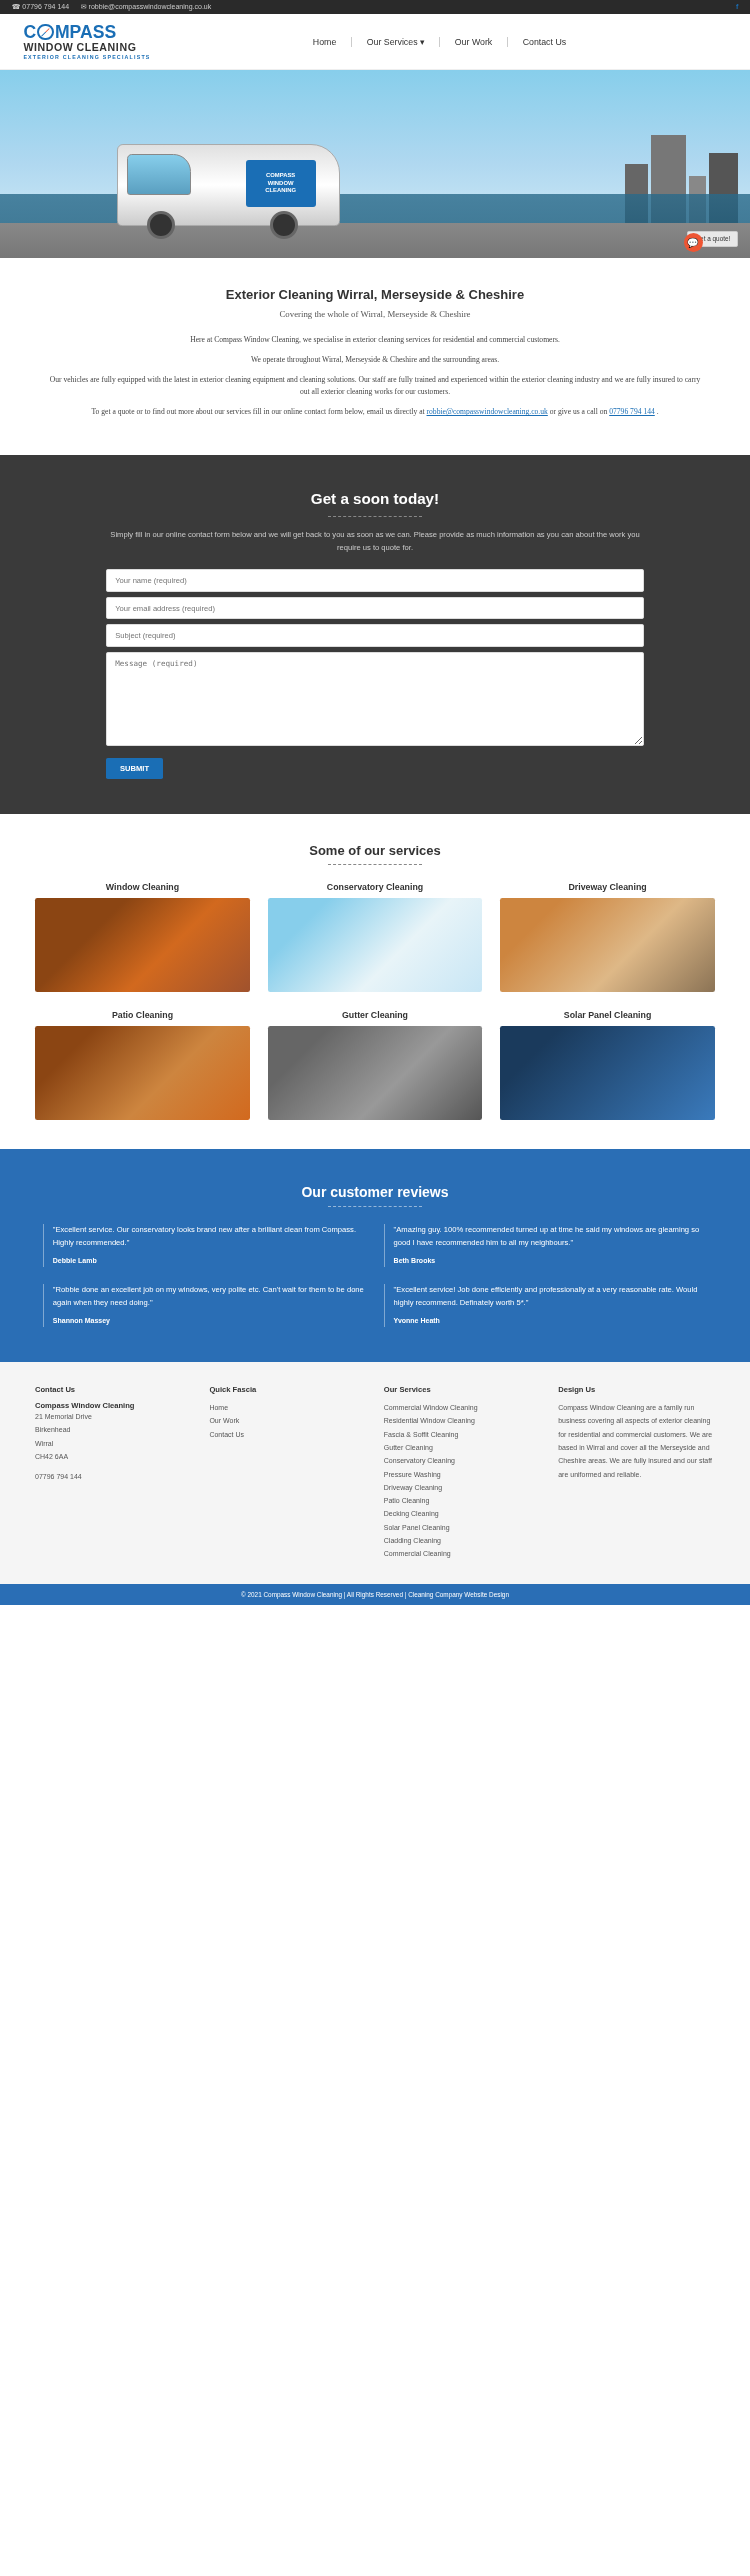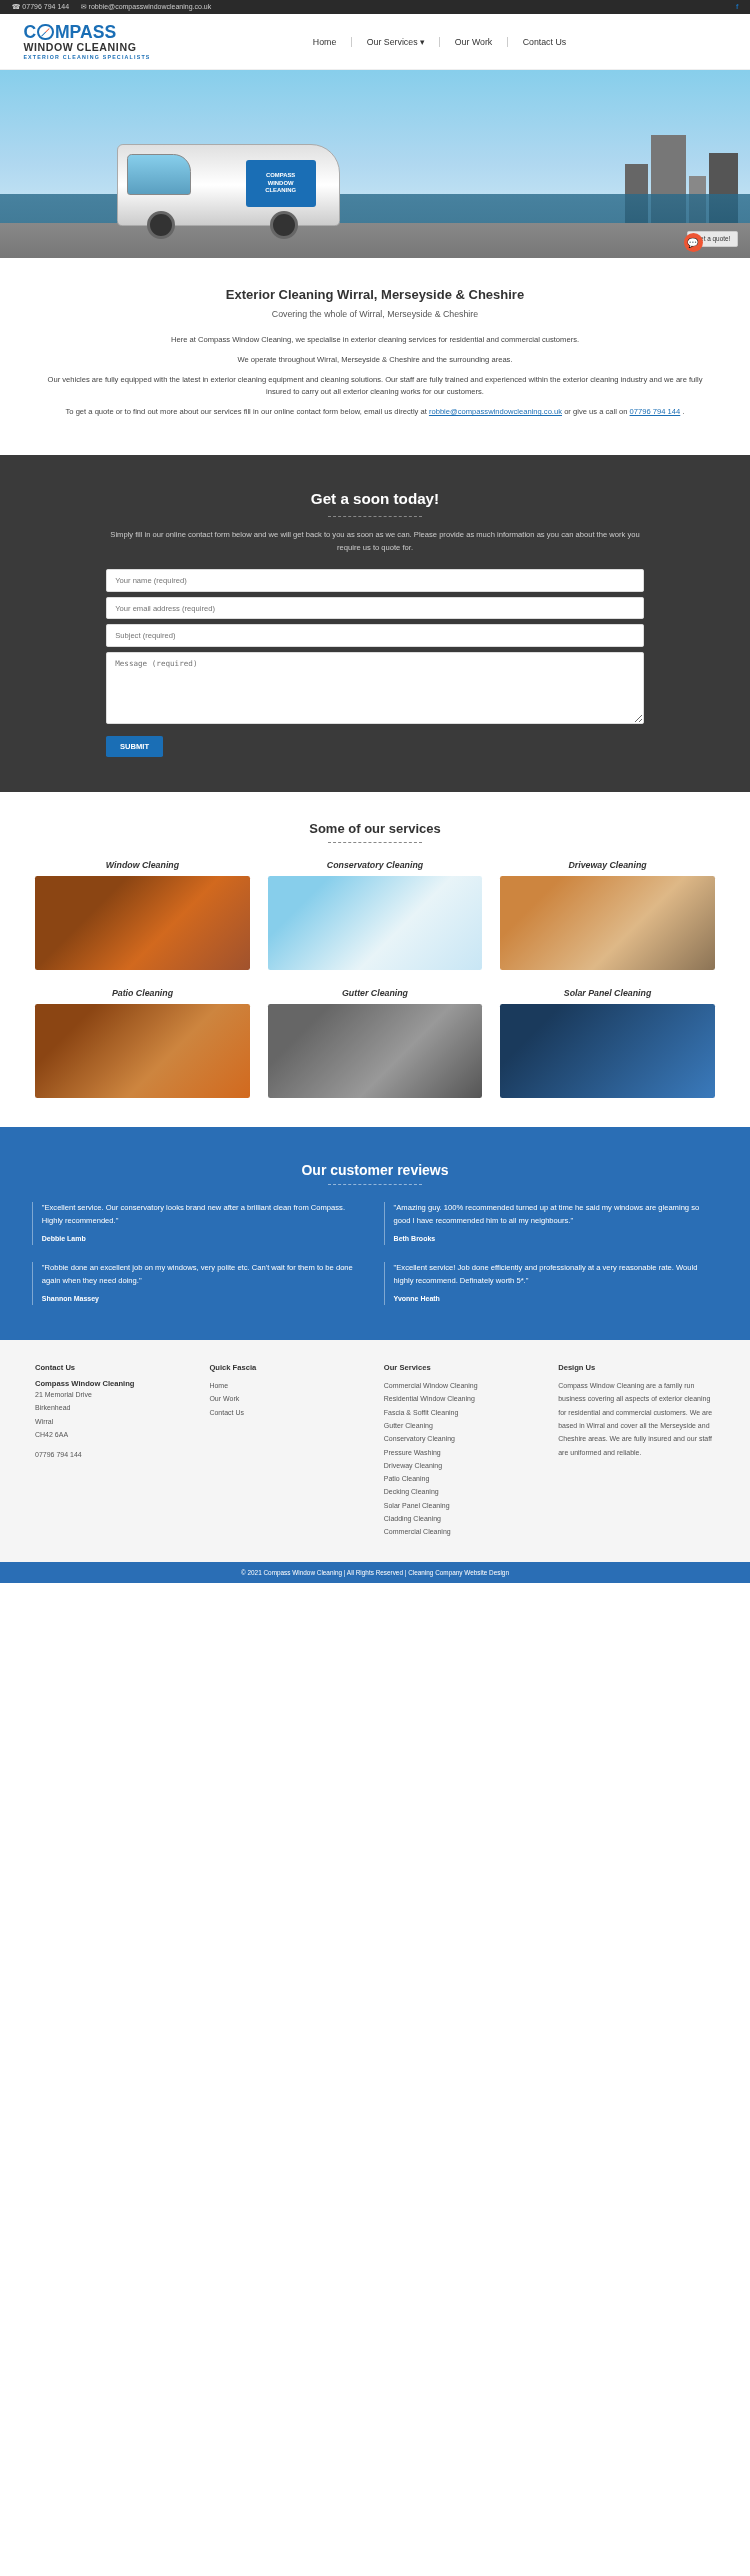--- a/index.html
+++ b/index.html
@@ -83,20 +83,21 @@
       font-size: 8.8px;
       color: #555;
       margin-bottom: 11.7px;
     }
     .intro-section p {
       font-size: 7.6px;
       color: #444;
       line-height: 1.7;
       margin-bottom: 7px;
       text-align: center;
+      font-family: Liberation Serif, serif;
     }
     .intro-section a { color: #1a6eb5; }
 
     
     .quote-section {
       background: #3a3a3a;
       color: #fff;
       padding: 35px 106px;
       text-align: center;
     }
@@ -123,21 +124,21 @@
     .form-group input, .form-group textarea {
       width: 100%;
       padding: 5.9px 8.2px;
       background: #fff;
       border: 0.6px solid #ddd;
       border-radius: 1.8px;
       font-size: 7.6px;
       color: #888;
     }
     .form-group textarea {
-      height: 72px;
+      height: 94px;
       resize: vertical;
     }
     .submit-btn {
       background: #1a6eb5;
       color: #fff;
       border: none;
       padding: 5.9px 14px;
       font-size: 7.6px;
       font-weight: bold;
       border-radius: 1.8px;
@@ -160,40 +161,39 @@
       display: grid;
       grid-template-columns: repeat(3, 1fr);
       gap: 17.6px;
       margin-top: 17.6px;
     }
     .service-item { text-align: center; }
     .service-item h3 {
       font-size: 8.8px;
       font-weight: 700;
       margin-bottom: 5.9px;
-      font-style: italic;
     }
     .service-img {
       width: 100%;
       height: 94px;
       border-radius: 2.3px;
       overflow: hidden;
     }
     .service-img-window { background: linear-gradient(135deg, #8B4513 30%, #D2691E 60%, #A0522D 100%); }
     .service-img-conservatory { background: linear-gradient(135deg, #87CEEB 20%, #e8f4f8 60%, #c8e6f5 100%); }
     .service-img-driveway { background: linear-gradient(135deg, #CD853F 20%, #DEB887 60%, #8B7355 100%); }
     .service-img-patio { background: linear-gradient(135deg, #8B4513 20%, #CD853F 60%, #D2691E 100%); }
     .service-img-gutter { background: linear-gradient(135deg, #666 20%, #999 60%, #555 100%); }
     .service-img-solar { background: linear-gradient(135deg, #1a3a5c 20%, #2a5a8c 60%, #3a7abc 100%); }
 
     
     .reviews-section {
       background: #2a6eb5;
       color: #fff;
-      padding: 35px 32px;
+      padding: 35px 43px;
       text-align: center;
     }
     .reviews-section h2 {
       font-size: 14px;
       font-weight: 700;
       margin-bottom: 2.9px;
     }
     .reviews-grid {
       display: grid;
       grid-template-columns: repeat(2, 1fr);

